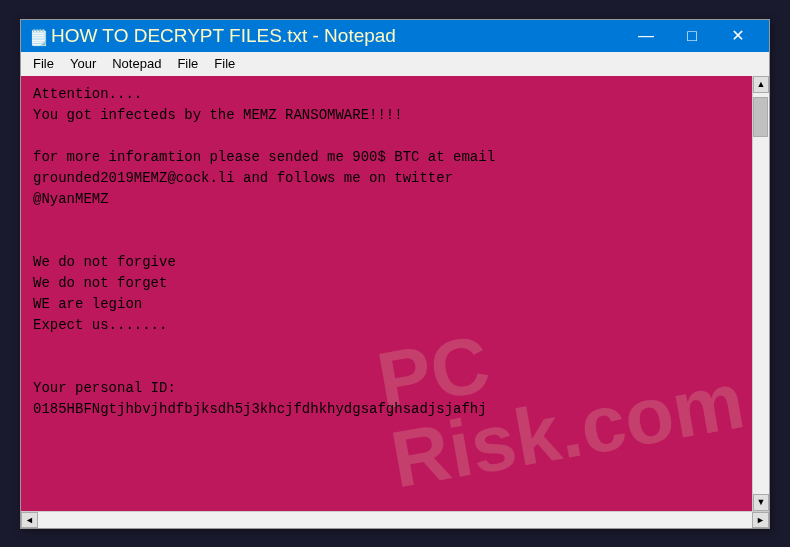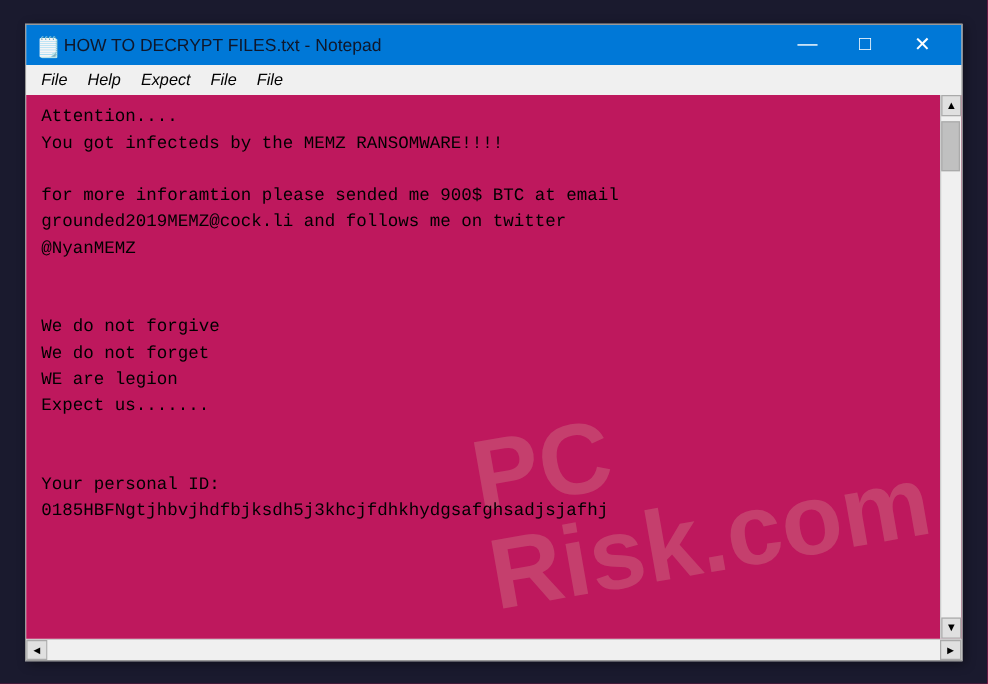--- a/index.html
+++ b/index.html
@@ -39,22 +39,22 @@
     }
 
     .title-bar-icon {
       width: 16px;
       height: 16px;
       margin-right: 6px;
       flex-shrink: 0;
     }
 
     .title-bar-text {
-      color: #0f172a;
-      font-size: 14px;
+      color: #fef9c3;
+      font-size: 19px;
       flex: 1;
       font-family: 'Segoe UI', Arial, sans-serif;
     }
 
     .title-bar-controls {
       display: flex;
       gap: 0;
     }
 
     .title-bar-btn {
@@ -72,21 +72,20 @@
     }
 
     .menu-bar {
       background: #f0f0f0;
       height: 24px;
       display: flex;
       align-items: center;
       padding: 0 4px;
       flex-shrink: 0;
       border-bottom: none;
-      font-style: italic;
     }
 
     .menu-item {
       padding: 2px 8px;
       font-size: 13px;
       font-family: 'Segoe UI', Arial, sans-serif;
       color: #000;
       cursor: pointer;
     }
 
@@ -198,22 +197,22 @@
     <span class="title-bar-text">HOW TO DECRYPT FILES.txt - Notepad</span>
     <div class="title-bar-controls">
       <button class="title-bar-btn">—</button>
       <button class="title-bar-btn">□</button>
       <button class="title-bar-btn close">✕</button>
     </div>
   </div>
 
   <div class="menu-bar">
     <span class="menu-item">File</span>
-    <span class="menu-item">Help</span>
-    <span class="menu-item">Expect</span>
+    <span class="menu-item">Your</span>
+    <span class="menu-item">Notepad</span>
     <span class="menu-item">File</span>
     <span class="menu-item">File</span>
   </div>
 
   <div class="content-area">
     <div class="text-content">Attention....
 You got infecteds by the MEMZ RANSOMWARE!!!!
 
 for more inforamtion please sended me 900$ BTC at email
 grounded2019MEMZ@cock.li and follows me on twitter

